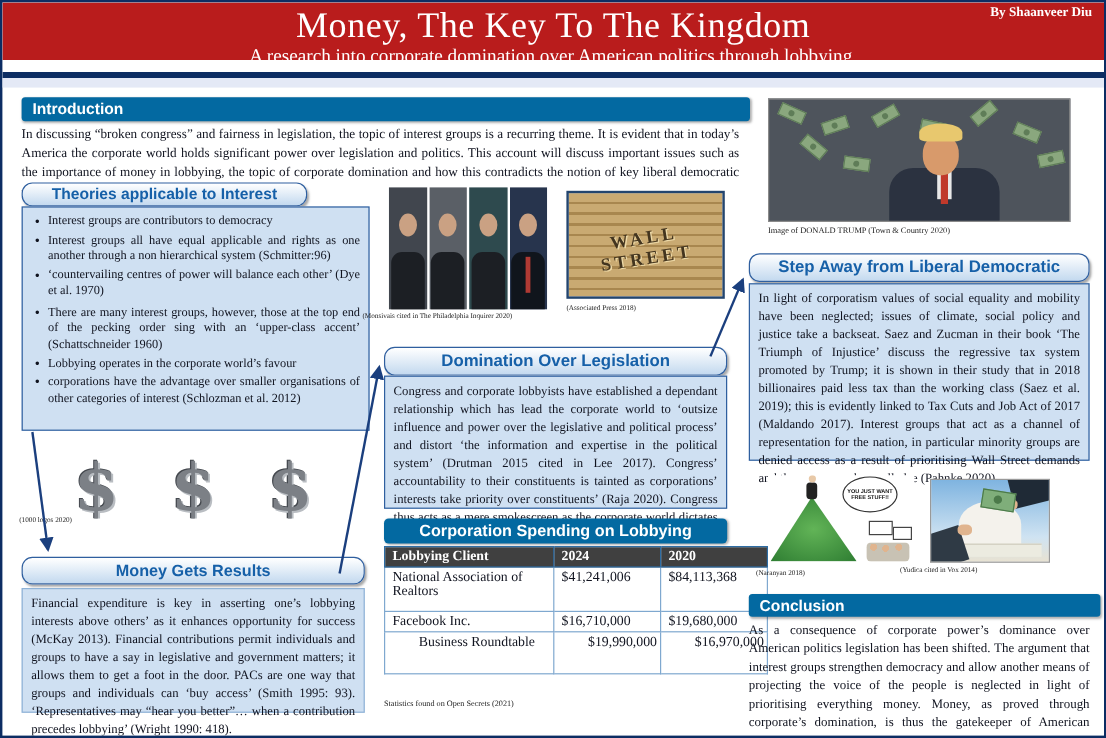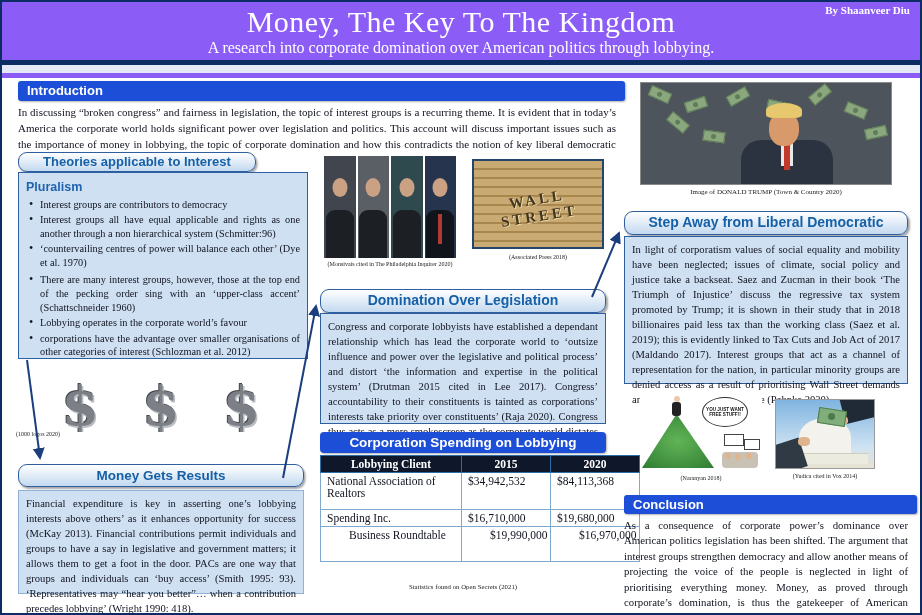--- a/index.html
+++ b/index.html
@@ -1,35 +1,35 @@
 <!DOCTYPE html>
 <html><head>
 <meta charset="utf-8">
 <style>
   html,body{margin:0;padding:0;background:#2a2a2a;}
   .poster{position:relative;width:922px;height:615px;background:#ffffff;overflow:hidden;
           box-sizing:border-box;border:2px solid #0c2d63;font-family:"Liberation Serif",serif;}
   
-  .banner{position:absolute;left:0;top:0;width:100%;height:76px;background:#8b5cf6;color:#fff;text-align:center;}
+  .banner{position:absolute;left:0;top:0;width:100%;height:48px;background:#b91c1c;color:#fff;text-align:center;}
   .banner .title{font-family:"Liberation Serif",serif;font-size:30px;line-height:34px;margin-top:3px;letter-spacing:.5px;}
   .banner .subtitle{font-size:16px;line-height:18px;}
   .byline{position:absolute;right:10px;top:2px;font-size:11px;font-weight:bold;color:#fff;}
   .navy-strip{position:absolute;left:0;top:58px;width:100%;height:5px;background:#0c2d63;}
   .light-strip{position:absolute;left:0;top:63px;width:100%;height:8px;background:#e4e9f6;}
   
-  .bar-header{position:absolute;background:#1d4ed8;color:#fff;font-family:"Liberation Sans",sans-serif;
+  .bar-header{position:absolute;background:#0369a1;color:#fff;font-family:"Liberation Sans",sans-serif;
               font-weight:bold;font-size:13px;line-height:20px;padding-left:9px;border-radius:3px;
               box-shadow:1px 1px 2px rgba(0,0,0,.3);}
   .pill-header{position:absolute;background:linear-gradient(#ffffff,#c3d9ef);border:1.5px solid #2f5f9f;
                border-radius:9px;color:#1660a8;font-family:"Liberation Sans",sans-serif;font-weight:bold;
                text-align:center;box-shadow:1.5px 2px 2px rgba(0,0,0,.35);box-sizing:border-box;}
   .blue-box{position:absolute;background:#cfe0f2;border:1px solid #2f5f9f;box-sizing:border-box;
             font-size:10.6px;line-height:1.42;text-align:justify;padding:5px 7px;color:#10131f;}
   .plain-text{position:absolute;font-size:11px;line-height:1.45;text-align:justify;color:#10131f;}
-  .caption{position:absolute;font-size:6.5px;color:#222;text-align:center;}
+  .caption{position:absolute;font-size:6.5px;color:#222;}
   .subhead{font-family:"Liberation Sans",sans-serif;font-weight:bold;font-size:12.5px;color:#1f63b0;margin:1px 0 2px 0;text-align:left;}
   ul.blist{margin:0 0 4px 0;padding:0 0 0 14px;list-style:none;}
   ul.blist li{position:relative;margin-bottom:2px;}
   ul.blist li::before{content:"\2022";position:absolute;left:-11px;top:-1px;font-size:12px;color:#10131f;}
   
   .img{position:absolute;overflow:hidden;box-sizing:border-box;}
   
   .dollars{left:16px;top:378px;width:286px;height:52px;display:flex;justify-content:space-around;
            align-items:center;padding:0 22px;background:#fff;}
   .dollar{font-family:"DejaVu Serif",serif;font-weight:bold;font-size:54px;color:#7c8086;
@@ -80,21 +80,21 @@
   .capbase{position:absolute;bottom:4px;left:6px;right:6px;height:10px;background:#ecebe0;border-top:1px solid #cfcdbd;}
   .arm-l{position:absolute;bottom:-4px;left:-6px;width:34px;height:30px;background:#2f3a45;transform:rotate(-18deg);}
   .hand-l{position:absolute;bottom:22px;left:22px;width:12px;height:9px;background:#e0b48e;border-radius:40%;}
   .arm-r{position:absolute;top:-6px;right:-6px;width:38px;height:26px;background:#1f2a36;transform:rotate(-14deg);}
   .hand-r{position:absolute;top:16px;right:26px;width:12px;height:9px;background:#e0b48e;border-radius:40%;}
   .bill2{position:absolute;top:9px;right:28px;width:26px;height:14px;background:#7fae7a;border:1px solid #4c7a4a;transform:rotate(9deg);}
   .bill2::after{content:"";position:absolute;left:9px;top:3px;width:7px;height:7px;border-radius:50%;background:#4c7a4a;}
   
   .lobby-table{position:absolute;left:318px;top:453px;width:286px;border-collapse:collapse;table-layout:fixed;
                font-family:"Liberation Serif",serif;}
-  .lobby-table th{background:#0f172a;color:#fff;font-size:11.5px;font-weight:bold;text-align:center;
+  .lobby-table th{background:#404040;color:#fff;font-size:11.5px;font-weight:bold;text-align:left;
                   padding:2px 6px;border:1px solid #2e6da4;}
   .lobby-table td{background:#fff;font-size:11.5px;color:#10131f;padding:2px 6px;vertical-align:top;border:1px solid #7fa8cf;}
   .lobby-table .c1{width:128px;} .lobby-table .c2{width:76px;} .lobby-table .c3{width:76px;}
   .lobby-table tr.r1 td{height:32px;margin-top:34px;} .lobby-table tr.r4 td{height:30px;padding-left:28px;}
   
   .arrows{position:absolute;left:0;top:0;width:922px;height:615px;pointer-events:none;}
 </style>
 </head>
 <body>
 
@@ -106,21 +106,20 @@
     <div class="byline">By Shaanveer Diu</div>
   </div>
   <div class="navy-strip"></div>
   <div class="light-strip"></div>
 
   <div class="bar-header" style="left:16px;top:79px;width:598px;height:20px;">Introduction</div>
   <div class="plain-text" style="left:16px;top:103px;width:598px;">In discussing “broken congress” and fairness in legislation, the topic of interest groups is a recurring theme. It is evident that in today’s America the corporate world holds significant power over legislation and politics. This account will discuss important issues such as the importance of money in lobbying, the topic of corporate domination and how this contradicts the notion of key liberal democratic values such as equality.</div>
 
   <div class="pill-header" style="left:16px;top:150px;width:238px;height:20px;font-size:13px;line-height:18px;">Theories applicable to Interest Groups</div>
   <div class="blue-box" style="left:16px;top:170px;width:290px;height:187px;font-size:10.3px;line-height:1.32;">
-    <div class="subhead">Pluralism</div>
     <ul class="blist">
       <li>Interest groups are contributors to democracy</li>
       <li>Interest groups all have equal applicable and rights as one another through a non hierarchical system (Schmitter:96)</li>
       <li>‘countervailing centres of power will balance each other’ (Dye et al. 1970)</li>
     </ul>
     <ul class="blist">
       <li>There are many interest groups, however, those at the top end of the pecking order sing with an ‘upper-class accent’ (Schattschneider 1960)</li>
       <li>Lobbying operates in the corporate world’s favour</li>
       <li>corporations  have the advantage over smaller organisations of other categories of interest (Schlozman et al. 2012)</li>
     </ul>
@@ -162,30 +161,30 @@
   <div class="caption" style="left:470px;top:252px;width:132px;font-size:6px;">(Associated Press 2018)</div>
 
   <div class="pill-header" style="left:318px;top:287px;width:286px;height:24px;font-size:14px;line-height:21px;">Domination Over Legislation</div>
   <div class="blue-box" style="left:318px;top:311px;width:286px;height:111px;">Congress and corporate lobbyists have established a dependant relationship which has lead the corporate world to ‘outsize influence and power over the legislative and political process’ and distort ‘the information and expertise in the political system’ (Drutman 2015 cited in Lee 2017). Congress’ accountability to their constituents is tainted as corporations’ interests take priority over constituents’ (Raja 2020). Congress thus acts as a mere smokescreen as the corporate world dictates legislation.</div>
 
   <div class="bar-header" style="left:318px;top:430px;width:286px;height:21px;font-size:13.5px;line-height:21px;text-align:center;padding-left:0;border-radius:4px;">Corporation Spending on Lobbying</div>
   <table class="lobby-table">
     <tbody>
         <tr>
       <th class="c1">Lobbying Client</th>
-      <th class="c2">2015</th>
+      <th class="c2">2024</th>
       <th class="c3">2020</th>
     </tr>
     <tr class="r1">
       <td>National Association of Realtors</td>
-      <td>$34,942,532</td>
+      <td>$41,241,006</td>
       <td>$84,113,368</td>
     </tr>
     <tr>
-      <td>Spending Inc.</td>
+      <td>Facebook Inc.</td>
       <td>$16,710,000</td>
       <td>$19,680,000</td>
     </tr>
     <tr class="r4">
       <td>Business Roundtable</td>
       <td>$19,990,000</td>
       <td>$16,970,000</td>
     </tr>
   </tbody>
     </table>

